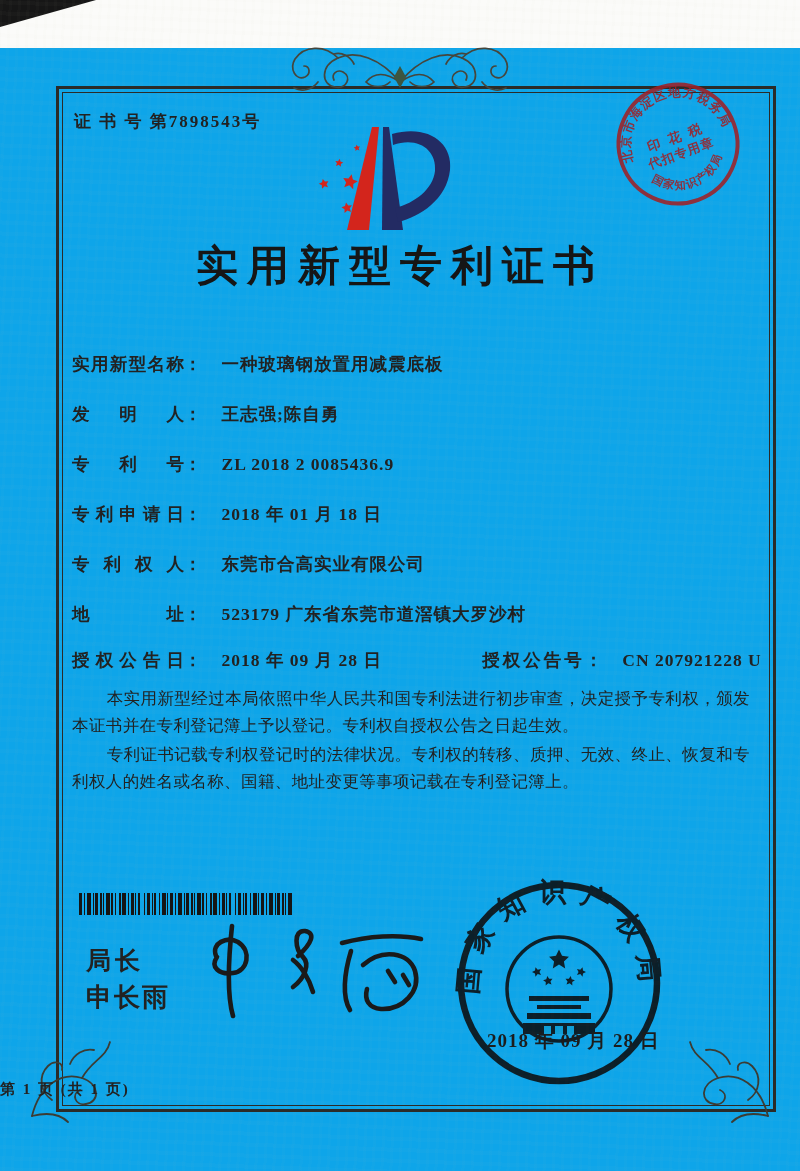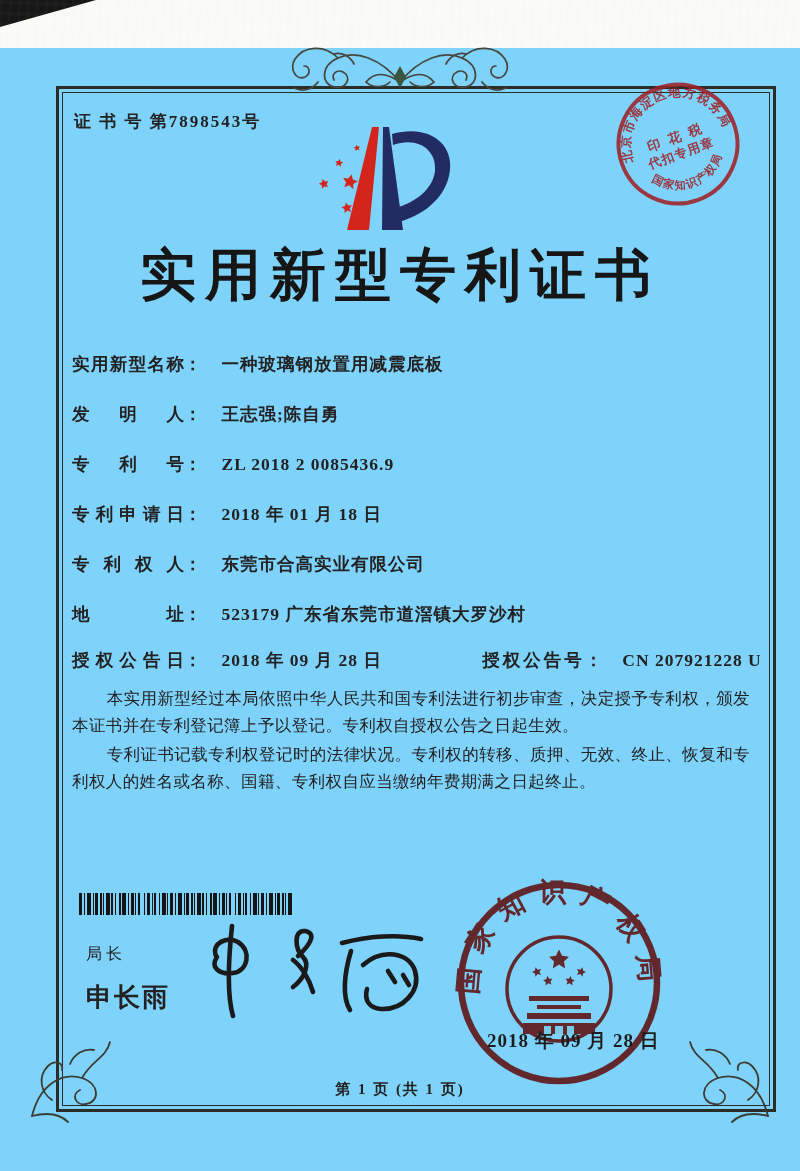--- a/index.html
+++ b/index.html
@@ -1,33 +1,33 @@
 <!DOCTYPE html>
 <html><head>
 <meta charset="utf-8">
 <style>
   html,body{margin:0;padding:0;background:#e9e8e2;}
   .page{
     position:relative;width:800px;height:1171px;margin:0 auto;
-    background:#7dd3fc;overflow:hidden;
+    background:#0ea5e9;overflow:hidden;
     font-family:"Liberation Serif","DejaVu Serif",serif;color:#222;
   }
   .photo-top{position:absolute;left:0;top:0;width:800px;height:48px;background:#fbfbf9;}
   .photo-corner{position:absolute;left:0;top:0;width:96px;height:27px;background:#161616;
     clip-path:polygon(0 0,100% 0,0 100%);}
   .paper-texture{position:absolute;inset:0;pointer-events:none;opacity:.5;
     background:repeating-linear-gradient(93deg,rgba(190,196,168,.05) 0 3px,rgba(255,255,255,0) 3px 9px),
                repeating-linear-gradient(2deg,rgba(205,205,185,.05) 0 4px,rgba(255,255,255,0) 4px 11px);}
   
   .frame{position:absolute;left:56px;top:86px;width:714px;height:1020px;border:3px solid #2b2b28;}
   .frame-inner{position:absolute;inset:3px;border:1px solid #2b2b28;}
   
   .cert-no{position:absolute;left:74px;top:110px;font-size:17px;font-weight:600;letter-spacing:2px;}
   .title{position:absolute;left:0;top:238px;width:800px;text-align:center;
-    font-size:56px;font-weight:700;letter-spacing:9px;color:#161616;}
+    font-size:42px;font-weight:700;letter-spacing:9px;color:#161616;}
   
   .logo{position:absolute;left:298px;top:124px;width:168px;height:110px;}
   
   .stamp-top{position:absolute;left:612px;top:78px;width:132px;height:132px;
     transform:rotate(-20deg);opacity:.88;}
   .stamp-top text{font-family:"Liberation Serif","DejaVu Serif",serif;font-weight:700;}
   
   .frow{position:absolute;left:72px;font-size:17.5px;font-weight:600;white-space:nowrap;}
   .flabel{display:inline-block;width:112px;text-align:justify;text-align-last:justify;}
   .fcolon{display:inline-block;}
@@ -35,29 +35,29 @@
   .fr1{top:352px}.fr2{top:402px}.fr3{top:452px}.fr4{top:502px}
   .fr5{top:552px}.fr6{top:602px}.fr7{top:648px}
   .fcol2{margin-left:96px;}
   .fcol2 .flabel2{letter-spacing:3px;}
   
   .paras{position:absolute;left:72px;top:686px;width:678px;}
   .paras p{margin:0 0 3px 0;text-indent:2.1em;font-size:16.5px;line-height:1.62;
     font-weight:500;letter-spacing:.4px;text-align:justify;}
   
   .barcode{position:absolute;left:78px;top:893px;width:216px;height:22px;}
-  .officer-title{position:absolute;left:86px;top:944px;font-size:16px;font-weight:400;letter-spacing:4px;}
+  .officer-title{position:absolute;left:86px;top:944px;font-size:25px;font-weight:700;letter-spacing:4px;}
   .officer-name{position:absolute;left:86px;top:980px;font-size:26px;font-weight:600;letter-spacing:2px;}
   .signature{position:absolute;left:192px;top:912px;width:250px;height:112px;}
   .seal{position:absolute;left:452px;top:876px;width:214px;height:214px;opacity:.93;
     mix-blend-mode:multiply;}
   .seal text{font-family:"Liberation Serif","DejaVu Serif",serif;font-weight:700;}
   .seal-date{position:absolute;left:487px;top:1028px;font-size:19px;font-weight:700;
     letter-spacing:1px;color:#1c1c1c;z-index:5;}
-  .footer{position:absolute;left:0;top:1080px;width:800px;text-align:center;
+  .footer{position:absolute;left:0;top:1080px;width:800px;text-align:left;
     font-size:15px;font-weight:600;letter-spacing:2px;}
   
   .orn-top{position:absolute;left:258px;top:36px;width:284px;height:66px;}
   .orn-corner{position:absolute;width:92px;height:92px;}
   .orn-bl{left:22px;top:1032px;}
   .orn-br{left:686px;top:1032px;transform:scaleX(-1);}
   svg{display:block;}
 </style>
 </head>
 <body>
@@ -159,21 +159,21 @@
   <div class="frow fr6">
     <span class="flabel">地址</span><span class="fcolon">：</span><span class="fvalue">523179 广东省东莞市道滘镇大罗沙村</span>
   </div>
   <div class="frow fr7">
     <span><span class="flabel">授权公告日</span><span class="fcolon">：</span><span class="fvalue">2018 年 09 月 28 日</span></span>
     <span class="fcol2"><span class="flabel2">授权公告号</span><span class="fcolon">：</span><span class="fvalue">CN 207921228 U</span></span>
   </div>
 
   <div class="paras">
     <p>本实用新型经过本局依照中华人民共和国专利法进行初步审查，决定授予专利权，颁发本证书并在专利登记簿上予以登记。专利权自授权公告之日起生效。</p>
-    <p>专利证书记载专利权登记时的法律状况。专利权的转移、质押、无效、终止、恢复和专利权人的姓名或名称、国籍、专利权自应当缴纳年费期满之日起终止。</p>
+    <p>专利证书记载专利权登记时的法律状况。专利权的转移、质押、无效、终止、恢复和专利权人的姓名或名称、国籍、地址变更等事项记载在专利登记簿上。</p>
   </div>
 
   <svg class="barcode" viewBox="0 0 216 22" preserveAspectRatio="none">
     <line x1="1" y1="11" x2="215" y2="11" stroke="#151515" stroke-width="22" stroke-dasharray="3 2 1 2 4 2 1 1 3 2 2 1 1 2 4 1 2 2 1 3 2 1 4 2 1 2 3 1 1 2 2 4 1 2 3 2 1 1 2 3 1 2 4 1 1 2"></line>
   </svg>
 
   <div class="officer-title">局长</div>
   <div class="officer-name">申长雨</div>
 
   <svg class="signature" viewBox="0 0 250 112">

